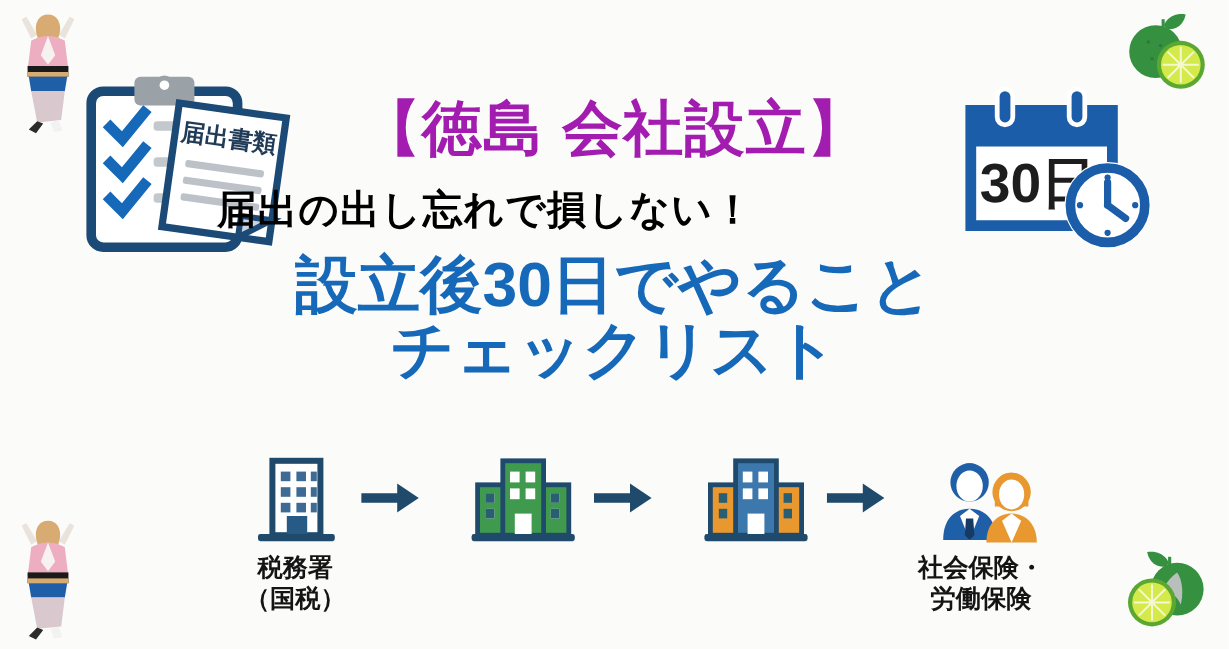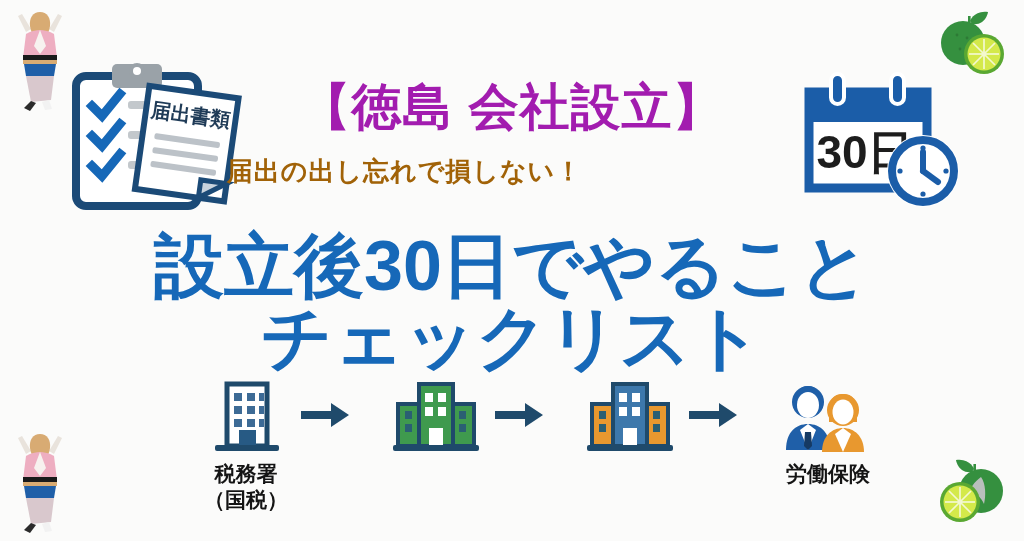--- a/index.html
+++ b/index.html
@@ -61,38 +61,37 @@
     color: #a21caf;
     letter-spacing: 1px;
     line-height: 1;
     white-space: nowrap;
   }
   .sub-title {
     position: absolute;
     left: 0;
     top: 158px;
     width: 809px;
-    font-size: 26px;
+    font-size: 33px;
     font-weight: bold;
-    color: #a16207;
+    color: #000000;
     letter-spacing: 1px;
     line-height: 1;
     white-space: nowrap;
   }
   .main-title {
     position: absolute;
     left: 0;
     top: 212px;
     width: 1024px;
     color: #1668b8;
-    font-size: 70px;
+    font-size: 52px;
     font-weight: bold;
     line-height: 1.03;
     letter-spacing: 0px;
-    margin-top: 18px;
   }
   .main-title .line1 { display: block; white-space: nowrap; }
   .main-title .line2 { display: block; white-space: nowrap; }
 
   
   .flow-row {
     position: absolute;
     left: 170px;
     top: 376px;
     width: 700px;
@@ -403,19 +402,20 @@
           <ellipse cx="34" cy="27" rx="11" ry="13" fill="#ffffff"></ellipse>
 
           <path d="M48 74 C48 58 58 50 69 50 C80 50 90 58 90 74 Z" fill="#e8982f"></path>
           <path d="M69 50 L61 56 L69 74 L77 56 Z" fill="#ffffff"></path>
           <circle cx="69" cy="32" r="16" fill="#e8982f"></circle>
           <path d="M55 34 C55 20 61 16 69 16 C77 16 83 20 83 34 L83 44 L76 44 L76 30 L62 30 L62 44 L55 44 Z" fill="#e8982f"></path>
           <ellipse cx="69" cy="34" rx="10.5" ry="12.5" fill="#ffffff"></ellipse>
         </svg>
       </div>
       <div class="flow-step-label">
+        <span>社会保険・</span>
         <span class="l2">労働保険</span>
       </div>
     </div>
 
   </div>
 
 </div>
 
 </body></html>

